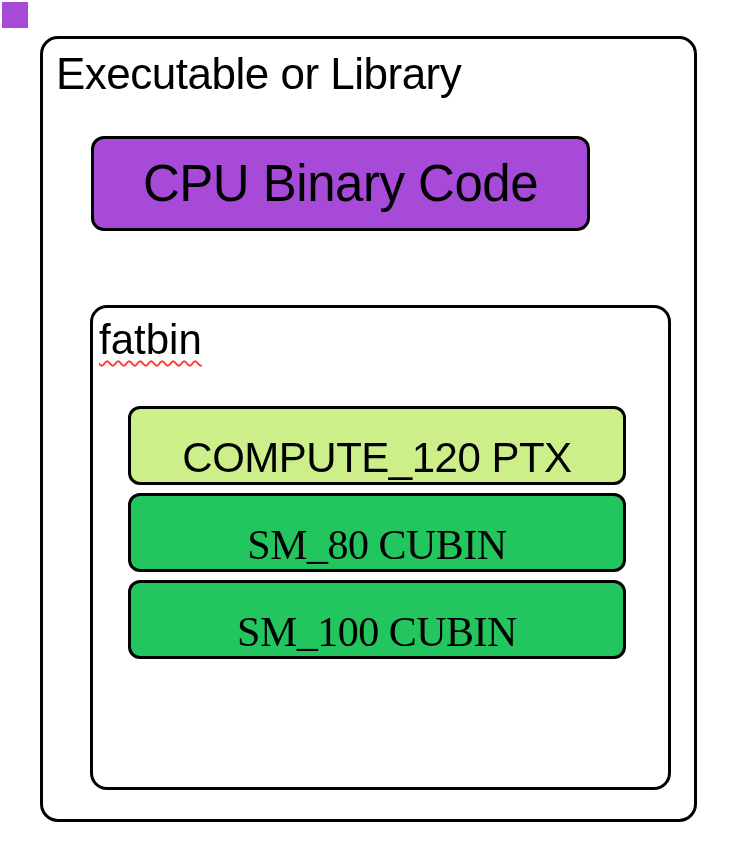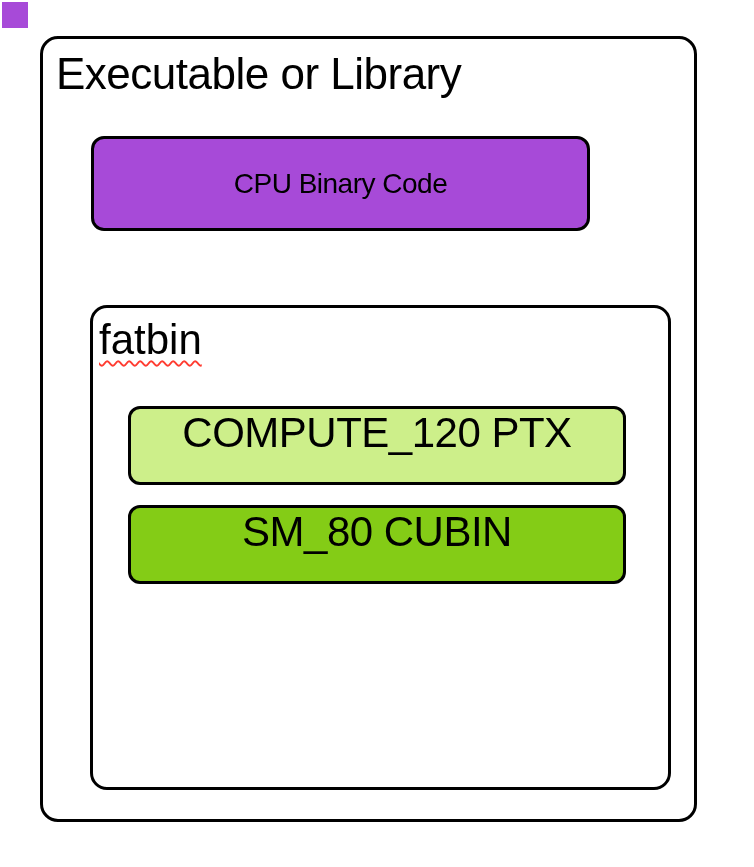--- a/index.html
+++ b/index.html
@@ -53,21 +53,21 @@
     height: 95px;
     box-sizing: border-box;
     border: 3px solid #000000;
     border-radius: 13px;
     background: #a74ad8;
     display: flex;
     align-items: center;
     justify-content: center;
   }
   .cpu-box span {
-    font-size: 28px;
+    font-size: 51px;
     letter-spacing: -0.5px;
     white-space: nowrap;
   }
   .fatbin-box {
     position: absolute;
     left: 47px;
     top: 266px;
     width: 581px;
     height: 485px;
     box-sizing: border-box;
@@ -92,34 +92,34 @@
   .stack {
     position: absolute;
     left: 35px;
     top: 98px;
     width: 498px;
   }
   .gbox {
     box-sizing: border-box;
     width: 498px;
     height: 79px;
-    margin-bottom: 20px;
+    margin-bottom: 8px;
     border: 3px solid #000000;
     border-radius: 12px;
     display: flex;
-    align-items: flex-start;
+    align-items: flex-end;
     justify-content: center;
   }
   .gbox span {
     font-size: 42px;
     letter-spacing: -0.5px;
     white-space: nowrap;
   }
   .ptx   { background: #cdef8a; }
-  .cubin { background: #84cc16; }
+  .cubin { background: #22c55e; font-family: Liberation Serif, serif; }
 </style>
 </head>
 <body>
 
 <div class="canvas">
 
   <div class="artifact-square"></div>
 
   <div class="outer-box">
 
@@ -139,17 +139,20 @@
 
         <div class="gbox ptx">
           <span>COMPUTE_120 PTX</span>
         </div>
 
         <div class="gbox cubin">
           <span>SM_80 CUBIN</span>
         </div>
 
 
+        <div class="gbox cubin">
+          <span>SM_100 CUBIN</span>
+        </div>
 
       </div>
     </div>
   </div>
 </div>
 
 </body></html>

